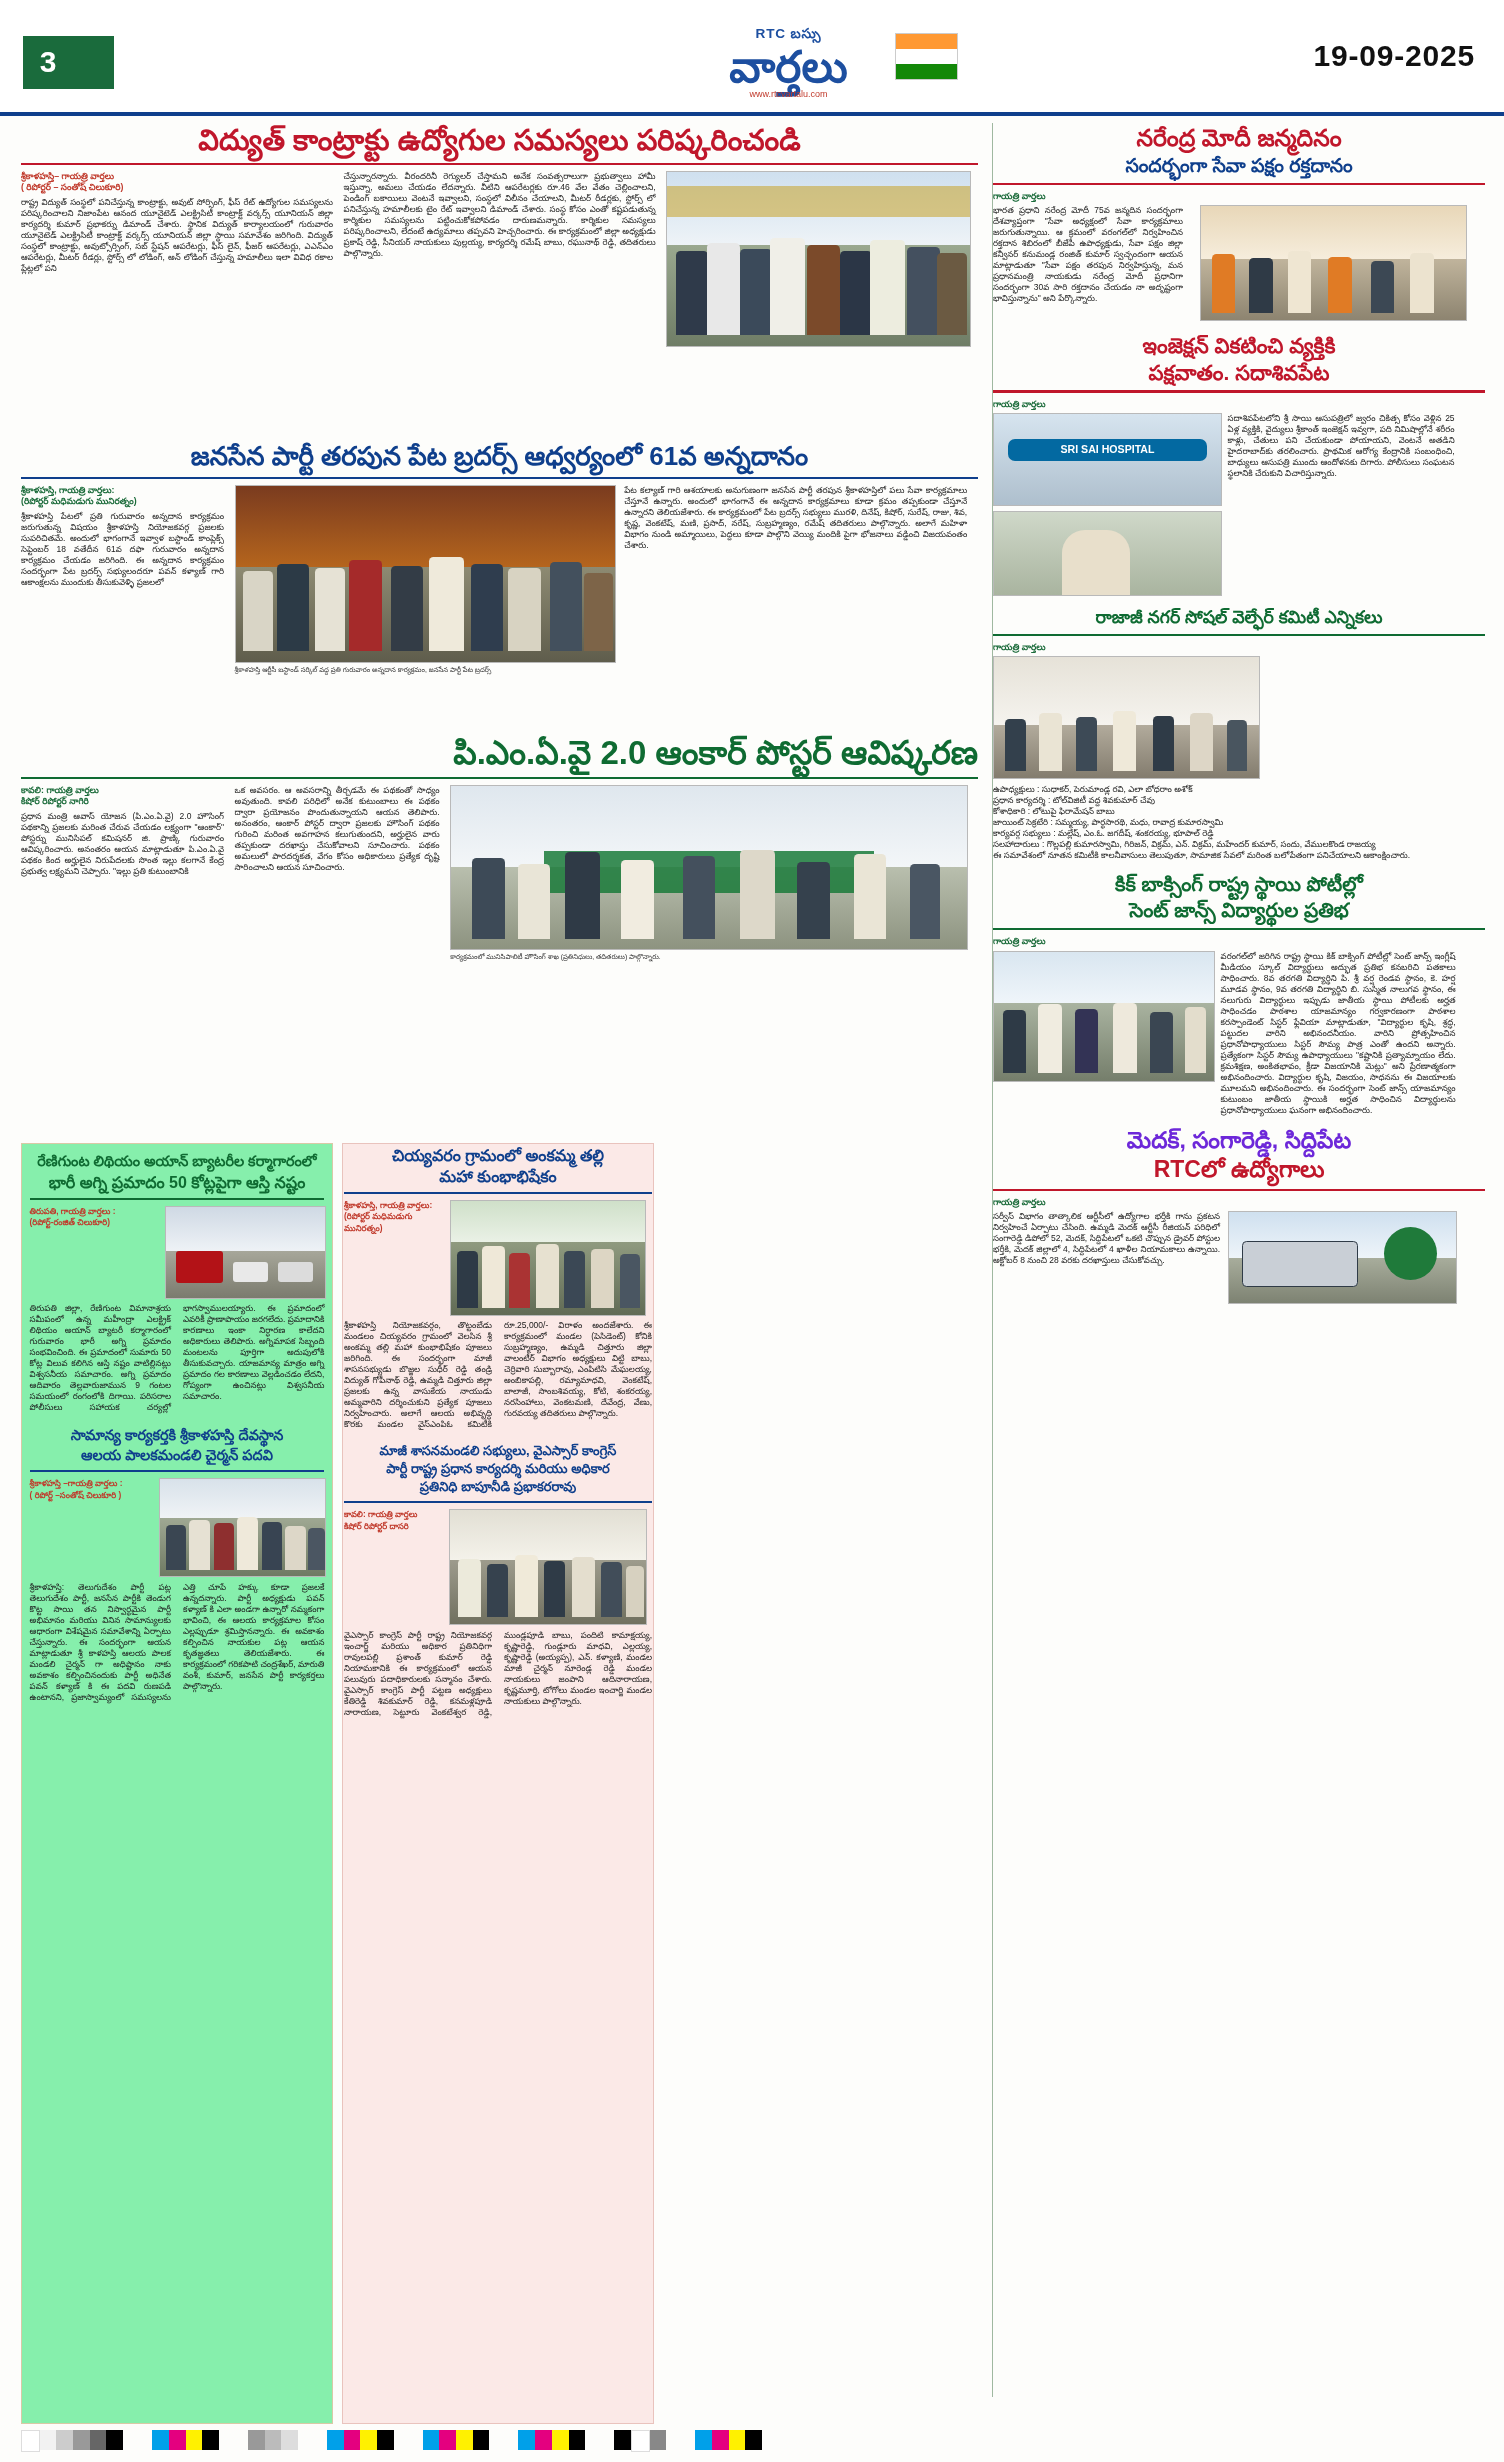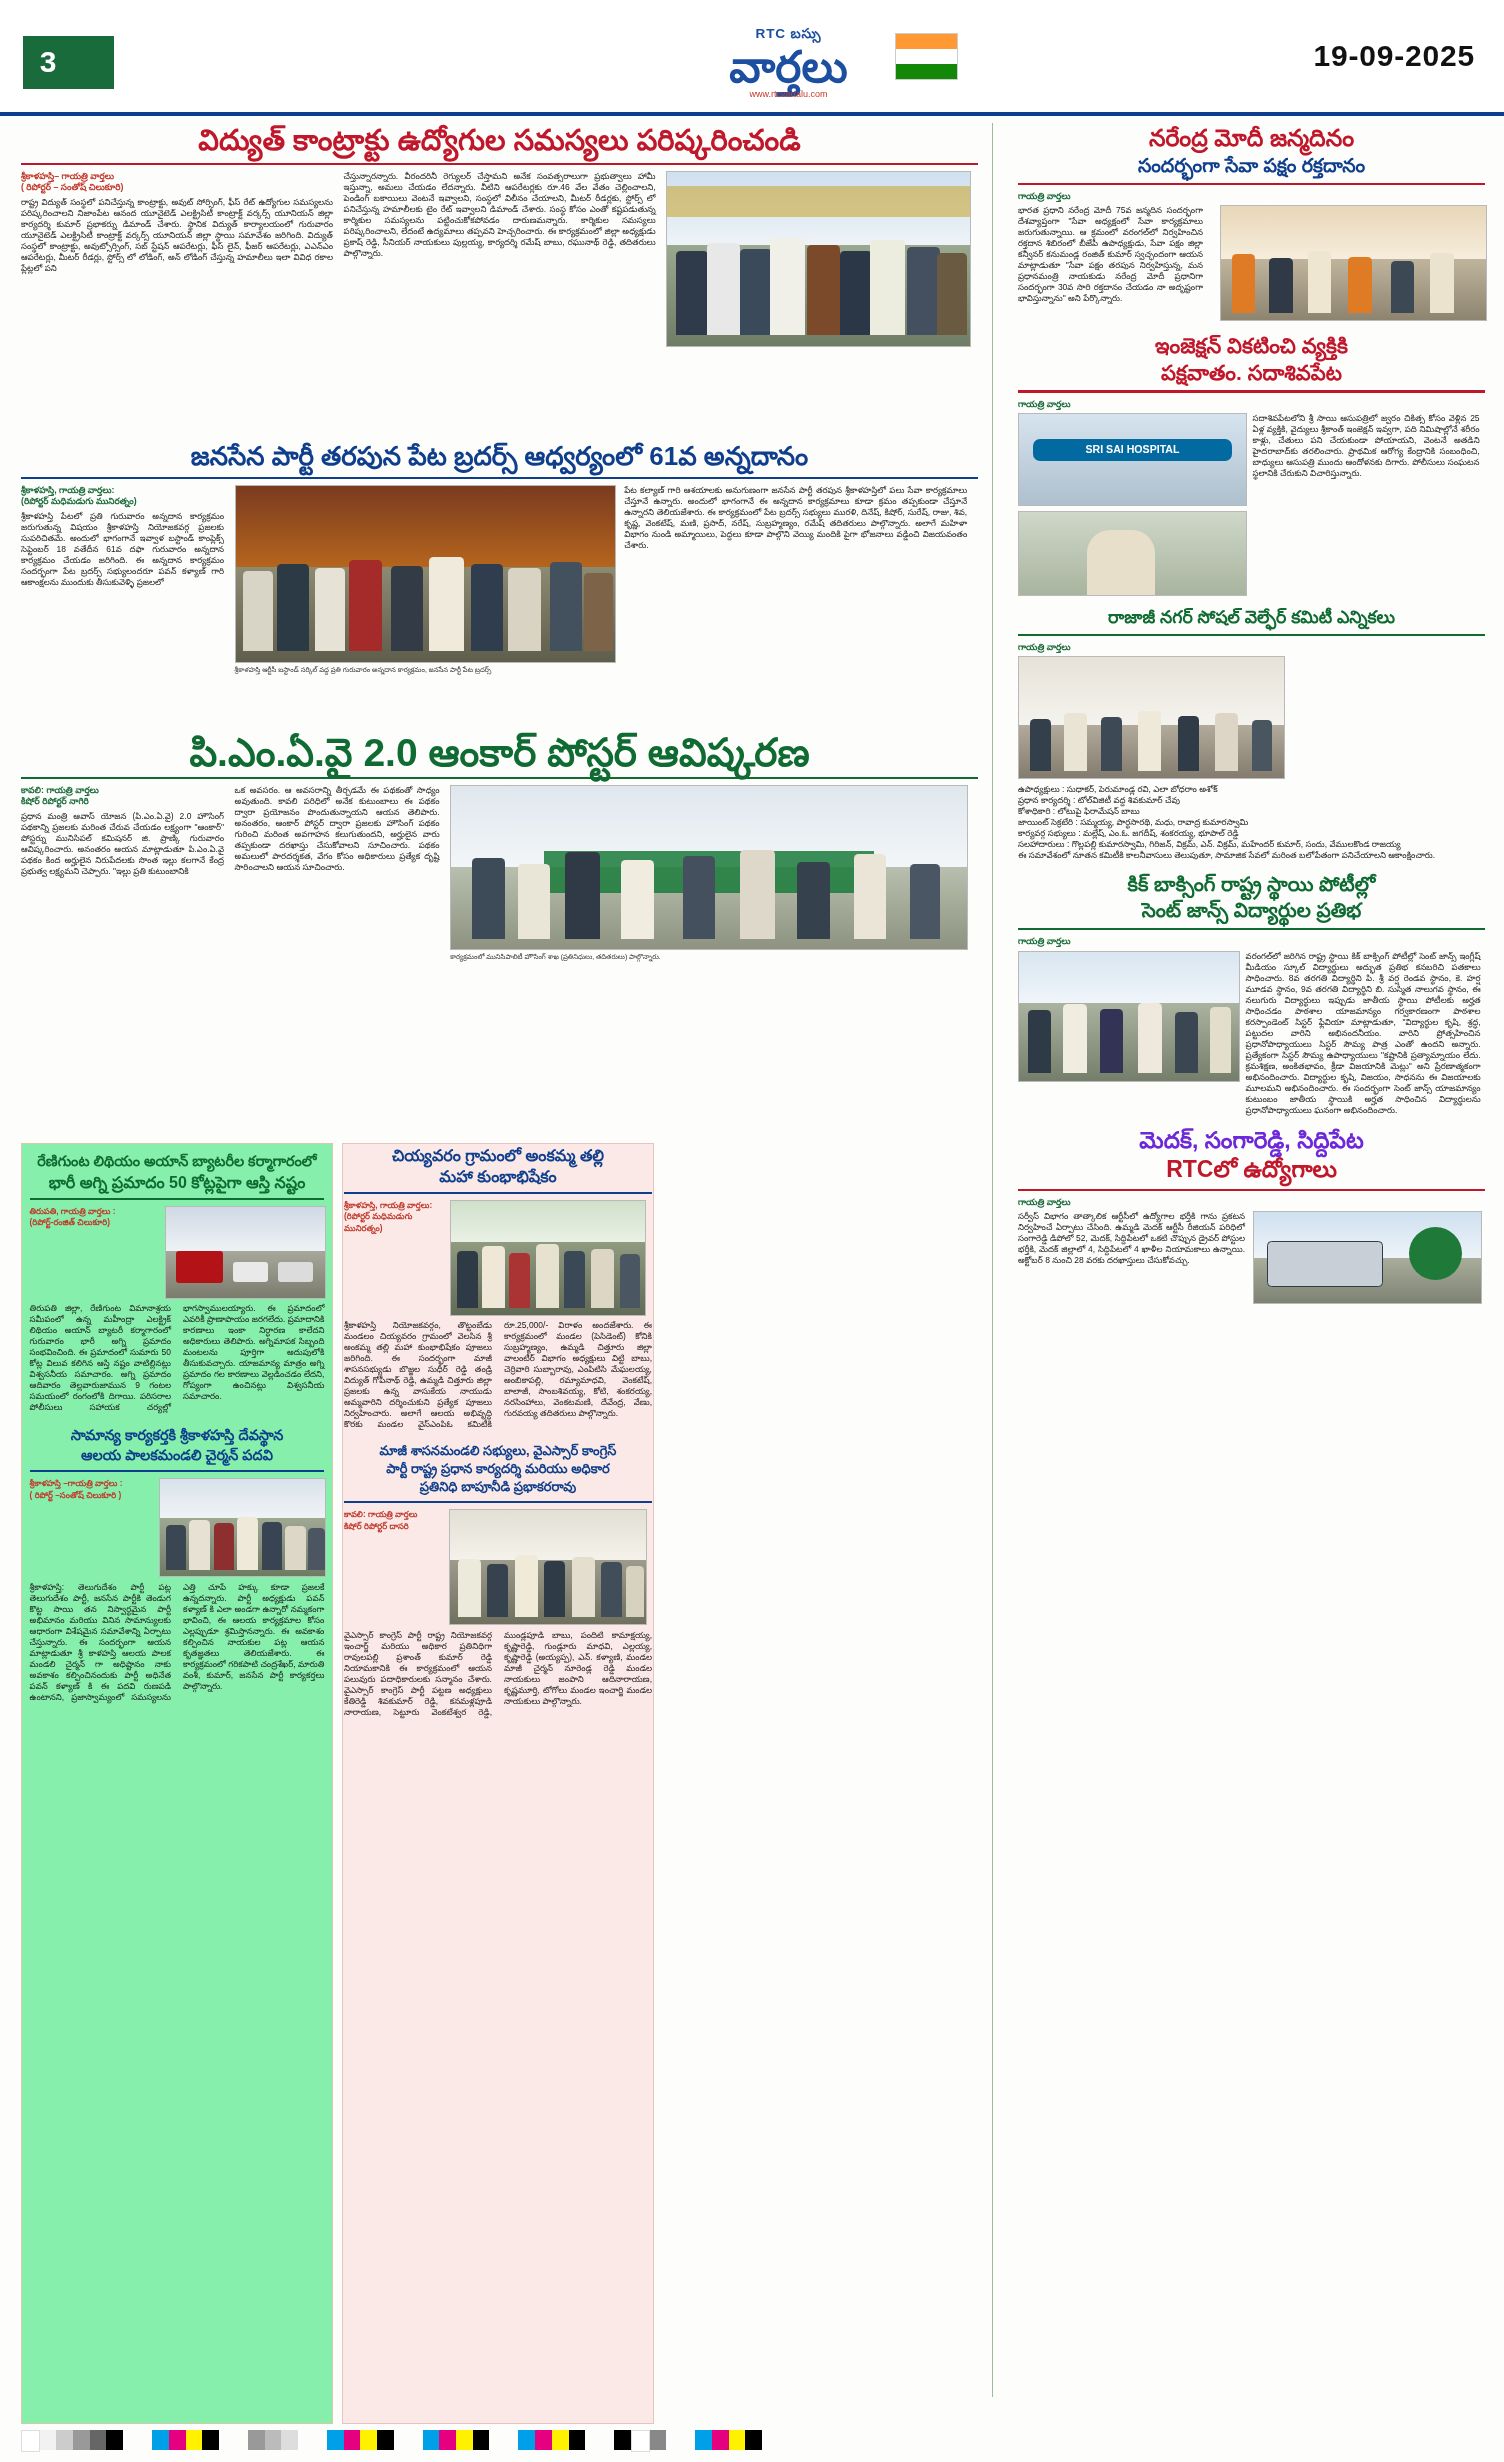--- a/index.html
+++ b/index.html
@@ -14,21 +14,21 @@
   .mast-logo .rtc{display:inline-block;font-size:13.6px;color:#1d4fa0;font-weight:bold;letter-spacing:0.8px;}
   .mast-logo .big{font-size:44px;color:#1d4fa0;font-weight:bold;line-height:44px;}
   .mast-logo .sub{font-size:9px;color:#c0392b;}
   .mast-flag{position:absolute;left:895px;top:33px;width:61px;height:45px;
       background:linear-gradient(#ff9933 0 33%, #ffffff 33% 66%, #138808 66% 100%);border:0.8px solid #ccc;}
   .mast-date{position:absolute;right:30px;top:39px;font-size:30px;font-weight:bold;color:#111;letter-spacing:0.8px;}
   .mast-rule{position:absolute;left:0;top:112px;width:1505px;height:3.8px;background:#0f3f8c;}
 
   
   .leftcol{position:absolute;left:21px;top:123px;width:957px;height:2274px;}
-  .rightcol{position:absolute;left:992px;top:123px;width:493px;height:2274px;border-left:1.5px solid #9fb8a0;padding-left:25px;box-sizing:border-box;}
+  .rightcol{position:absolute;left:992px;top:123px;width:493px;height:2274px;border-left:1.5px solid #9fb8a0;padding-left:0;box-sizing:border-box;}
 
   
   .body-text{font-size:8.5px;line-height:11px;text-align:justify;color:#1a1a1a;}
   .byline{font-size:8.8px;line-height:11.4px;color:#c0392b;font-weight:bold;}
   .byline2{font-size:8.8px;line-height:11.4px;color:#1b6b3a;font-weight:bold;}
 
   
   .head-main{font-size:29px;line-height:35px;font-weight:bold;color:#c0172b;text-align:center;}
   .head-blue{font-size:26px;line-height:32px;font-weight:bold;color:#0f3f8c;text-align:center;}
   .head-green{font-size:23px;line-height:29px;font-weight:bold;color:#0f6b32;text-align:center;}
@@ -139,21 +139,21 @@
           </div>
           <div class="cap" style="margin-top:3px;">శ్రీకాళహస్తి ఆర్టీసీ బస్టాండ్ సర్కిల్ వద్ద ప్రతి గురువారం అన్నదాన కార్యక్రమం, జనసేన పార్టీ పేట బ్రదర్స్</div>
         </div>
         <div style="width:343px;">
           <div class="body-text">పేట కల్యాణ్ గారి ఆశయాలకు అనుగుణంగా జనసేన పార్టీ తరపున శ్రీకాళహస్తిలో పలు సేవా కార్యక్రమాలు చేస్తూనే ఉన్నారు. అందులో భాగంగానే ఈ అన్నదాన కార్యక్రమాలు కూడా క్రమం తప్పకుండా చేస్తూనే ఉన్నారని తెలియజేశారు. ఈ కార్యక్రమంలో పేట బ్రదర్స్ సభ్యులు మురళి, దినేష్, కిషోర్, సురేష్, రాజు, శివ, కృష్ణ, వెంకటేష్, మణి, ప్రసాద్, నరేష్, సుబ్రహ్మణ్యం, రమేష్ తదితరులు పాల్గొన్నారు. అలాగే మహిళా విభాగం నుండి అమ్మాయిలు, పెద్దలు కూడా పాల్గొని వెయ్యి మందికి పైగా భోజనాలు వడ్డించి విజయవంతం చేశారు.</div>
         </div>
       </div>
     </div>
 
     <div class="sec" style="position:absolute;left:0;top:611px;width:957px;">
-      <div class="head-green" style="font-size:39px;line-height:38px;color:#0f6b32;">పి.ఎం.ఏ.వై 2.0 ఆంకార్ పోస్టర్ ఆవిష్కరణ</div>
+      <div class="head-green" style="font-size:33px;line-height:38px;color:#0f6b32;text-align:right;">పి.ఎం.ఏ.వై 2.0 ఆంకార్ పోస్టర్ ఆవిష్కరణ</div>
       <div class="rule-green"></div>
 
       <div style="display:flex;gap:10.6px;margin-top:4.5px;">
         <div style="width:203px;">
           <div class="byline2" style="white-space:pre-line;margin-bottom:3px;">కావలి: గాయత్రి వార్తలు
 కిషోర్ రిపోర్టర్ నాగిరి</div>
           <div class="body-text">ప్రధాన మంత్రి ఆవాస్ యోజన (పి.ఎం.ఏ.వై) 2.0 హౌసింగ్ పథకాన్ని ప్రజలకు మరింత చేరువ చేయడం లక్ష్యంగా "ఆంకార్" పోస్టర్ను మునిసిపల్ కమిషనర్ జి. ప్రాణ్కి గురువారం ఆవిష్కరించారు. అనంతరం ఆయన మాట్లాడుతూ పి.ఎం.ఏ.వై పథకం కింద అర్హులైన నిరుపేదలకు సొంత ఇల్లు కలగానే కేంద్ర ప్రభుత్వ లక్ష్యమని చెప్పారు. "ఇల్లు ప్రతి కుటుంబానికి</div>
         </div>
         <div style="width:205px;">
           <div class="body-text">ఒక అవసరం. ఆ అవసరాన్ని తీర్చడమే ఈ పథకంతో సాధ్యం అవుతుంది. కావలి పరిధిలో అనేక కుటుంబాలు ఈ పథకం ద్వారా ప్రయోజనం పొందుతున్నాయని ఆయన తెలిపారు. అనంతరం, ఆంకార్ పోస్టర్ ద్వారా ప్రజలకు హౌసింగ్ పథకం గురించి మరింత అవగాహన కలుగుతుందని, అర్హులైన వారు తప్పకుండా దరఖాస్తు చేసుకోవాలని సూచించారు. పథకం అమలులో పారదర్శకత, వేగం కోసం అధికారులు ప్రత్యేక దృష్టి సారించాలని ఆయన సూచించారు.</div>

